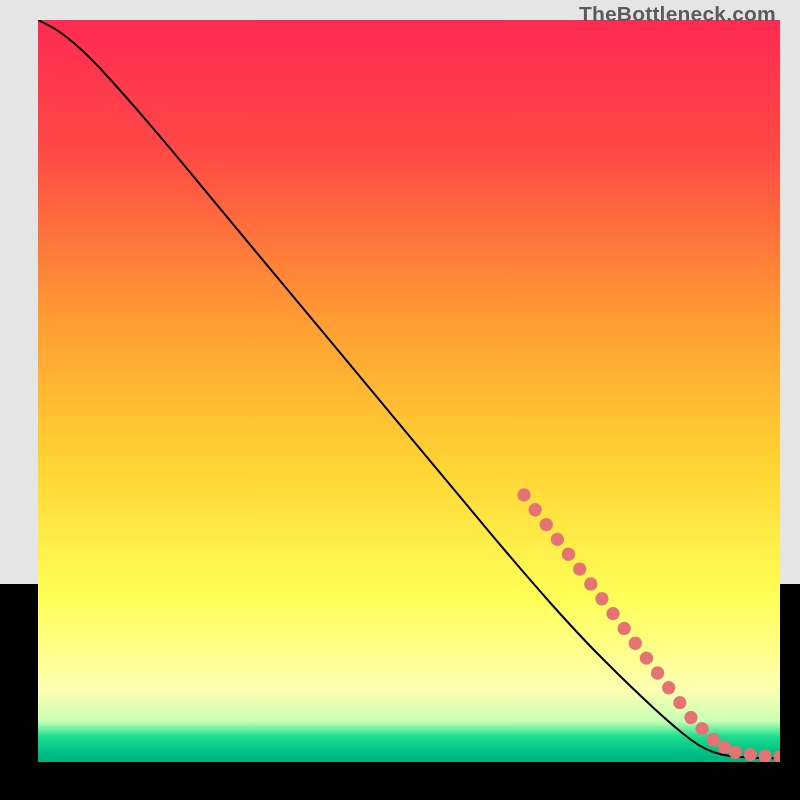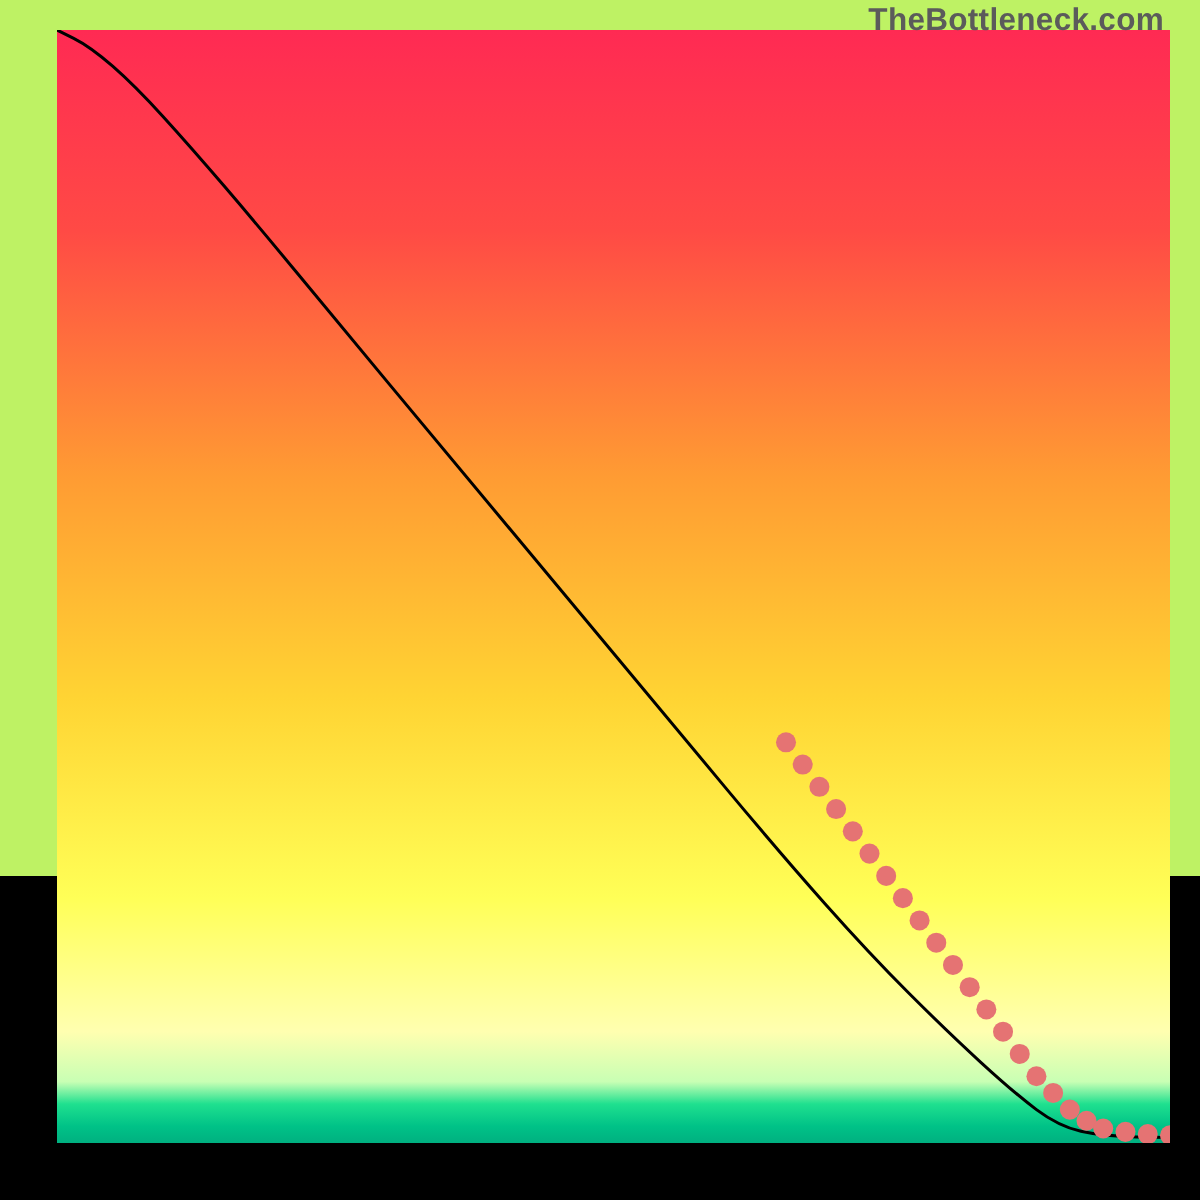--- a/index.html
+++ b/index.html
@@ -8,21 +8,21 @@
     width: 800px;
     height: 800px;
     background: #000;
     font-family: Arial, Helvetica, sans-serif;
     overflow: hidden;
   }
   .stage {
     position: relative;
     width: 800px;
     height: 584px;
-    background: #bef264;
+    background: #e5e5e5;
   }
   .plot {
     position: absolute;
     left: 38px;
     top: 20px;
     width: 742px;
     height: 742px;
     overflow: hidden;
   }
   .watermark {

